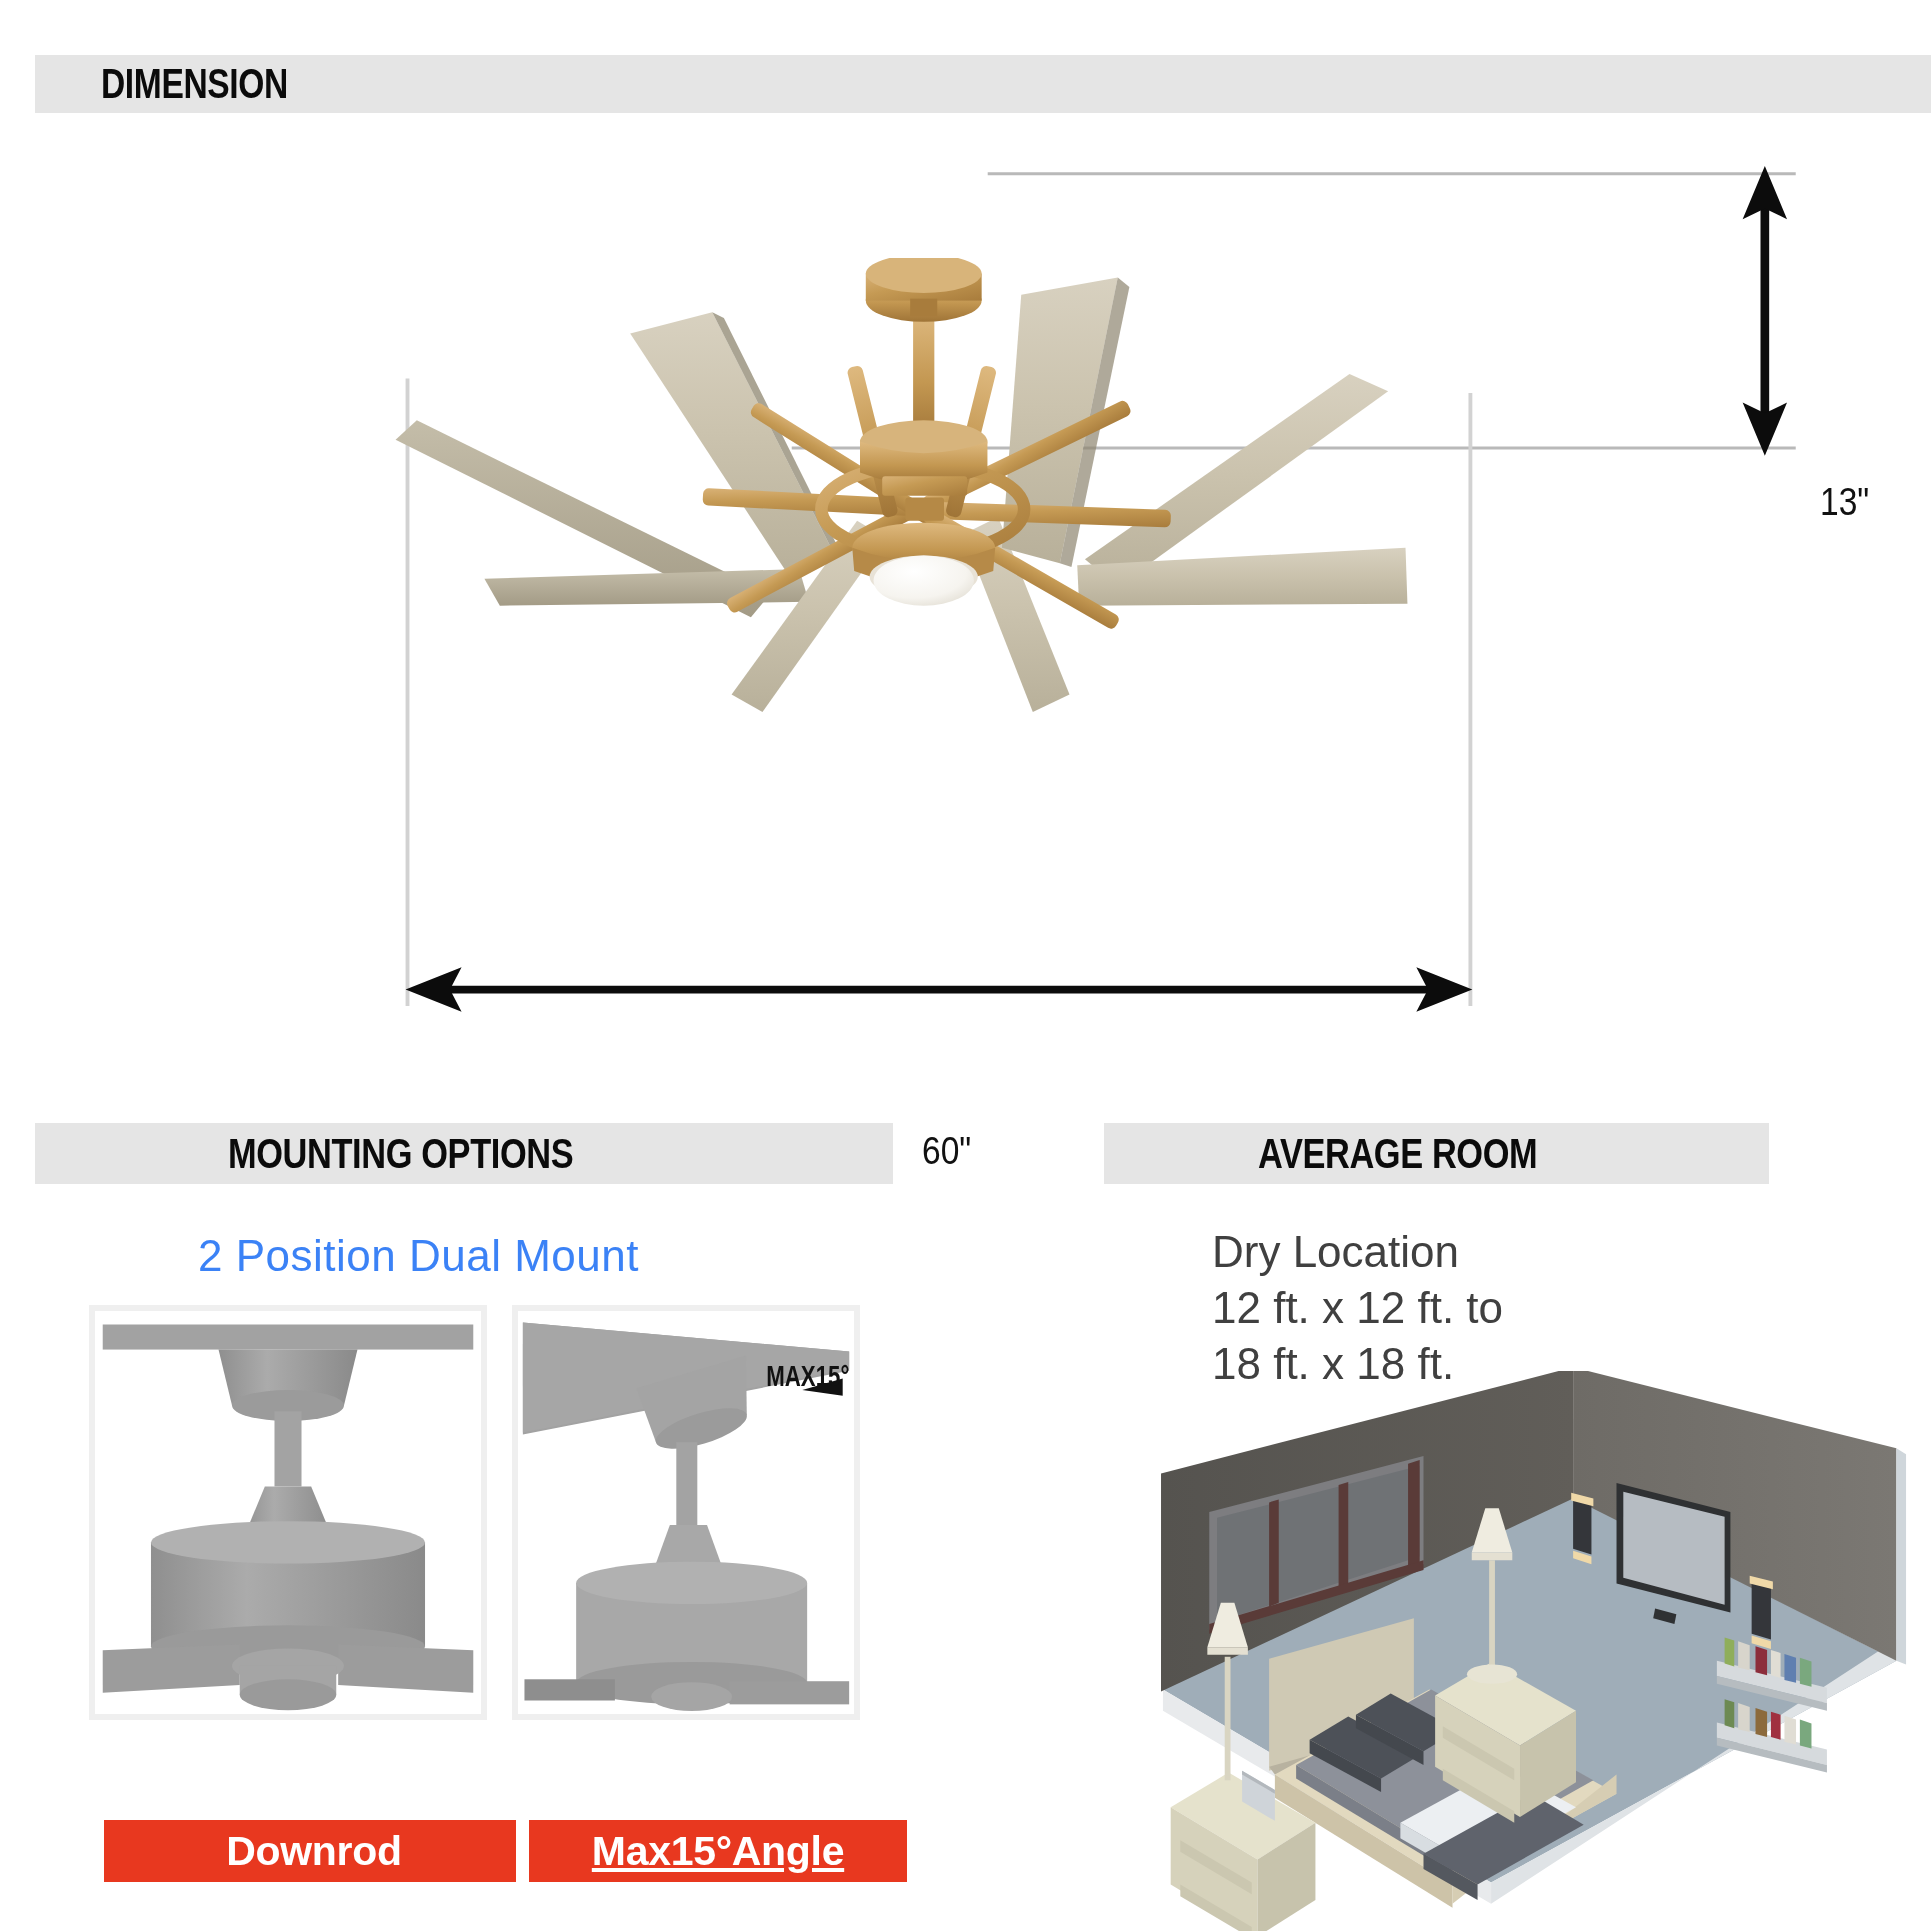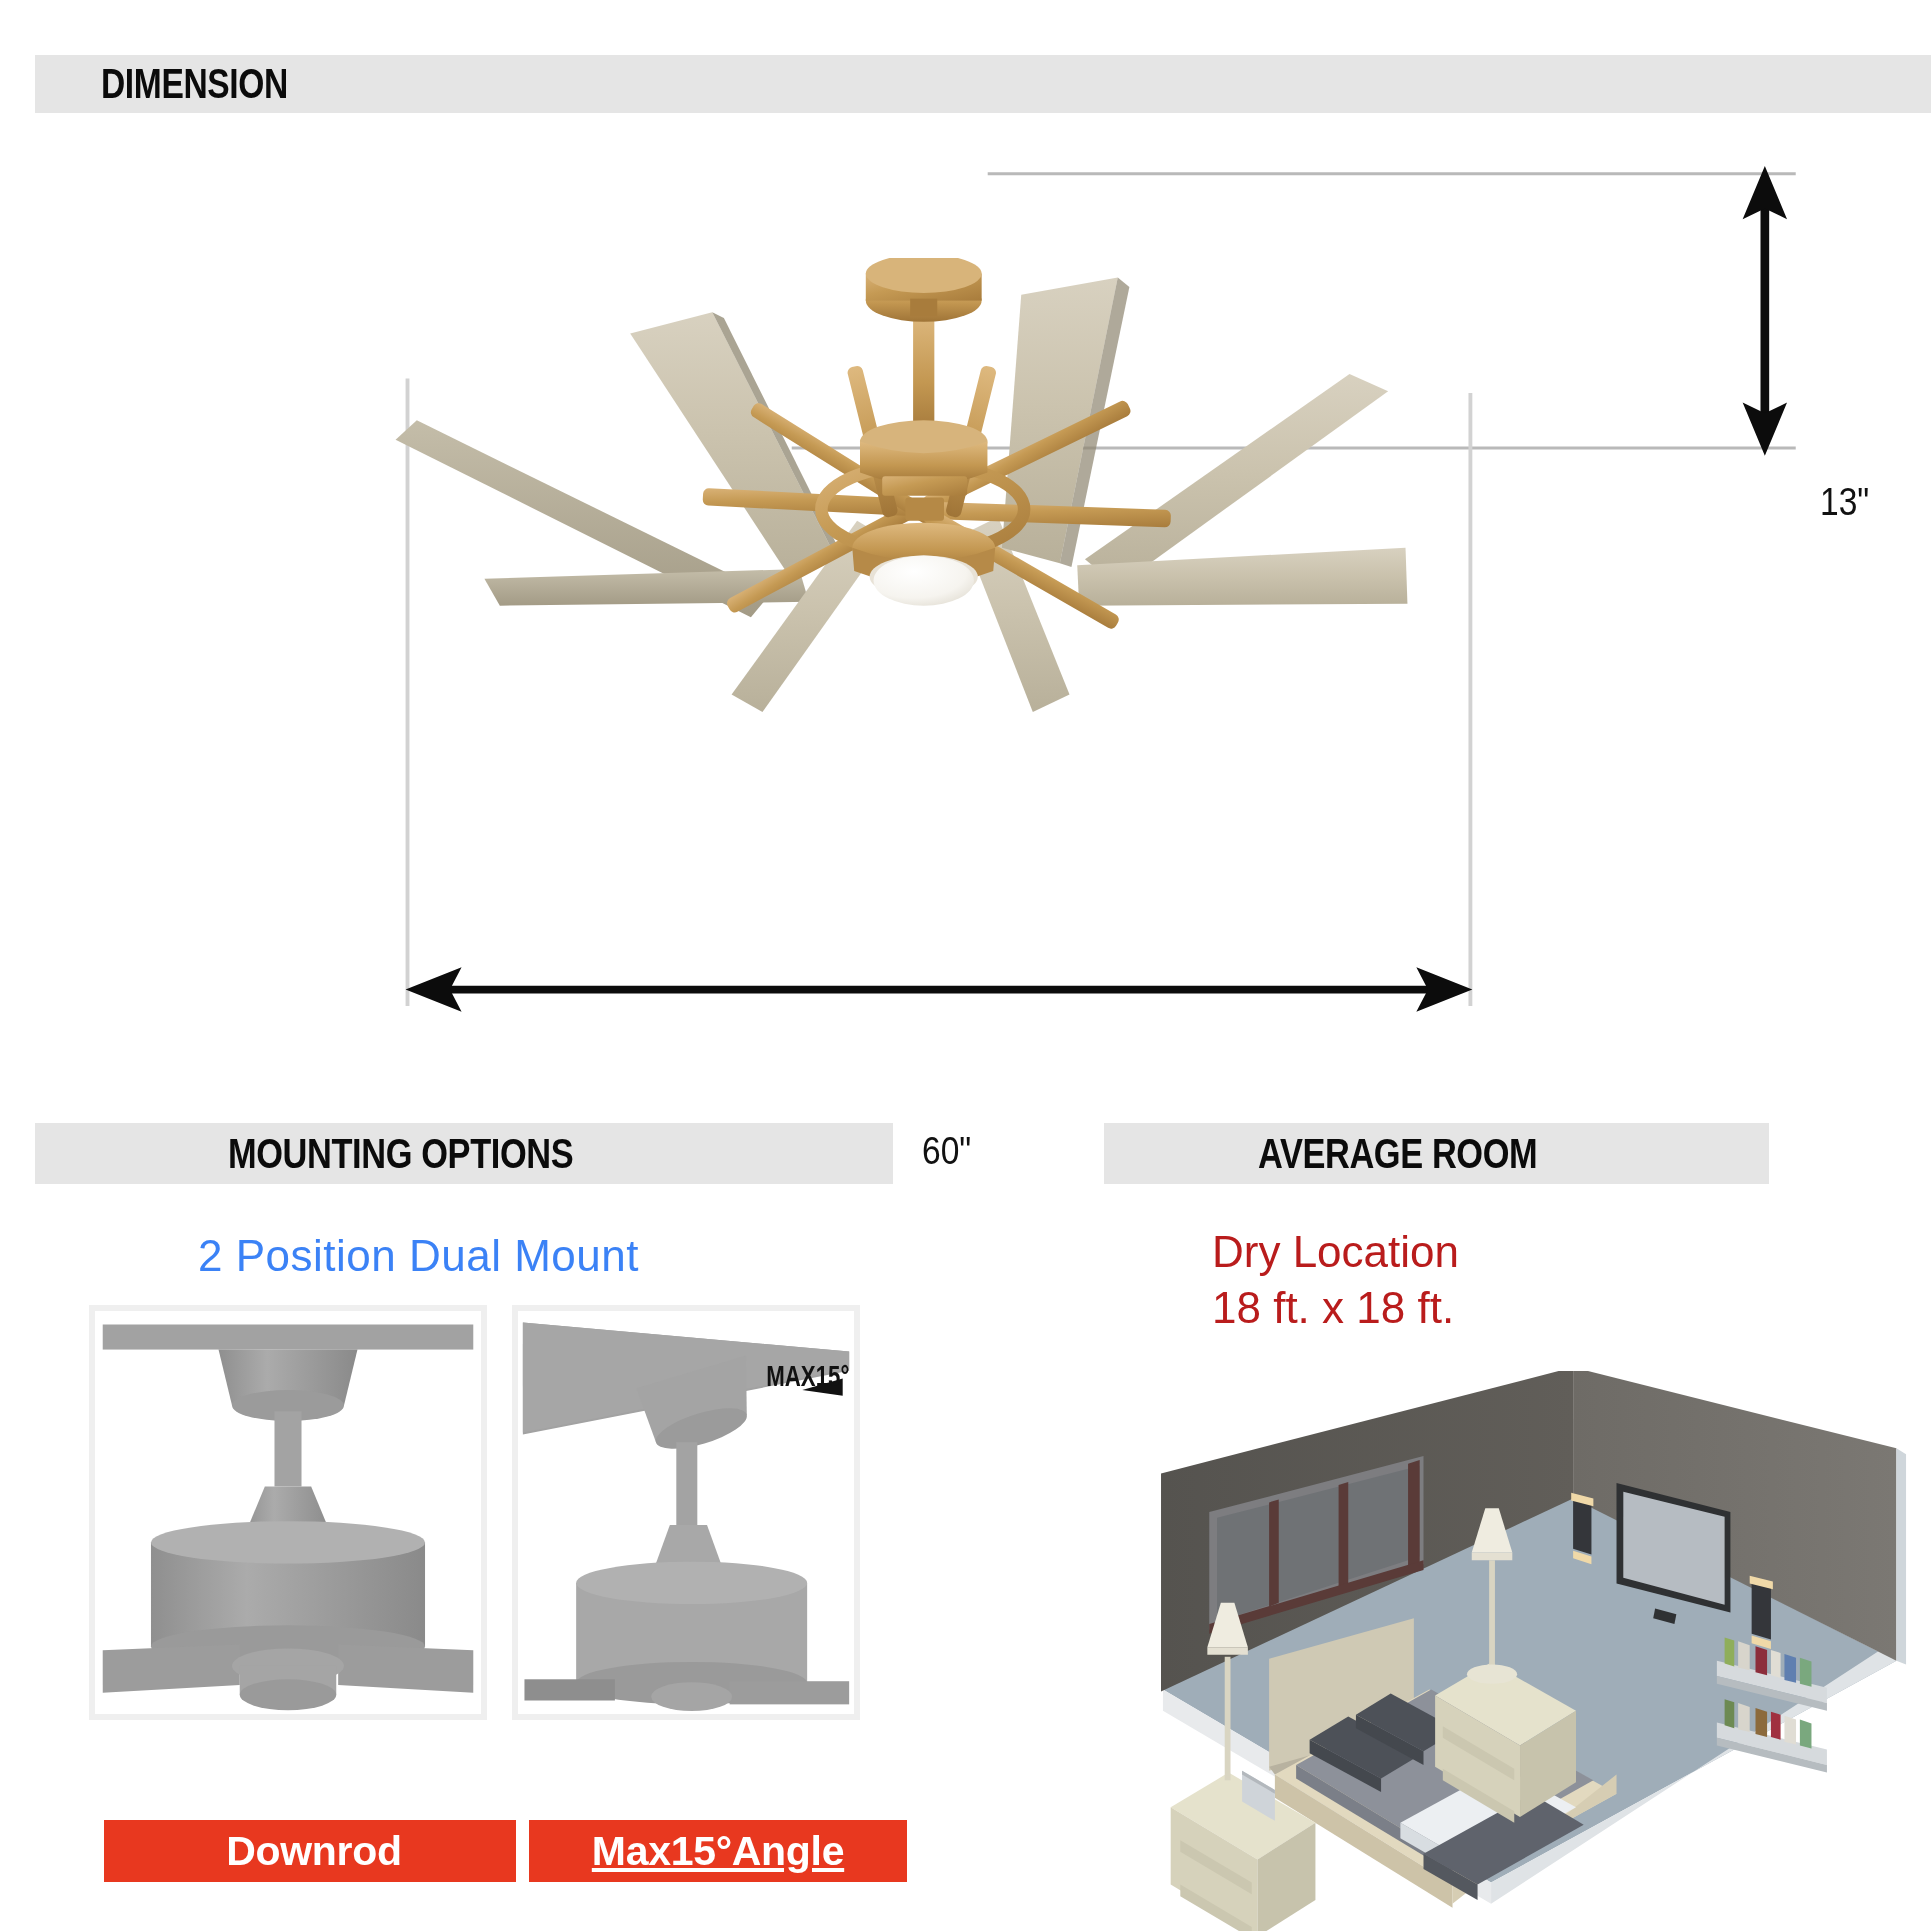--- a/index.html
+++ b/index.html
@@ -118,21 +118,21 @@
   #btn-downrod { left: 104px; top: 1820px; width: 404px; height: 62px; padding-left: 8px; }
   #btn-angle   { left: 529px; top: 1820px; width: 378px; height: 62px; text-decoration: underline; }
 
   
   #room-text {
     position: absolute;
     left: 1212px; top: 1224px;
     font-family: "Liberation Sans", sans-serif;
     font-size: 44px;
     font-weight: 300;
-    color: #b91c1c;
+    color: #404040;
     line-height: 56px;
     white-space: nowrap;
   }
   #room-illustration {
     position: absolute;
     left: 1134px; top: 1371px;
     width: 801px; height: 560px;
   }
 </style>
 </head>
@@ -332,20 +332,21 @@
 <div class="btn-red" id="btn-angle">
   <span>Max15°Angle</span>
 </div>
 
 <div class="band" id="band-room">
   <span class="band-title">AVERAGE ROOM</span>
 </div>
 
 <div id="room-text">
   <div>Dry Location</div>
+  <div>12 ft. x 12 ft. to</div>
   <div>18 ft. x 18 ft.</div>
 </div>
 
 <div id="room-illustration">
   <svg width="801" height="560" viewBox="0 0 830 580">
     <defs>
       <linearGradient id="wallL" x1="0" y1="0" x2="1" y2="0">
         <stop offset="0%" stop-color="#55534f"></stop>
         <stop offset="100%" stop-color="#615e59"></stop>
       </linearGradient>

